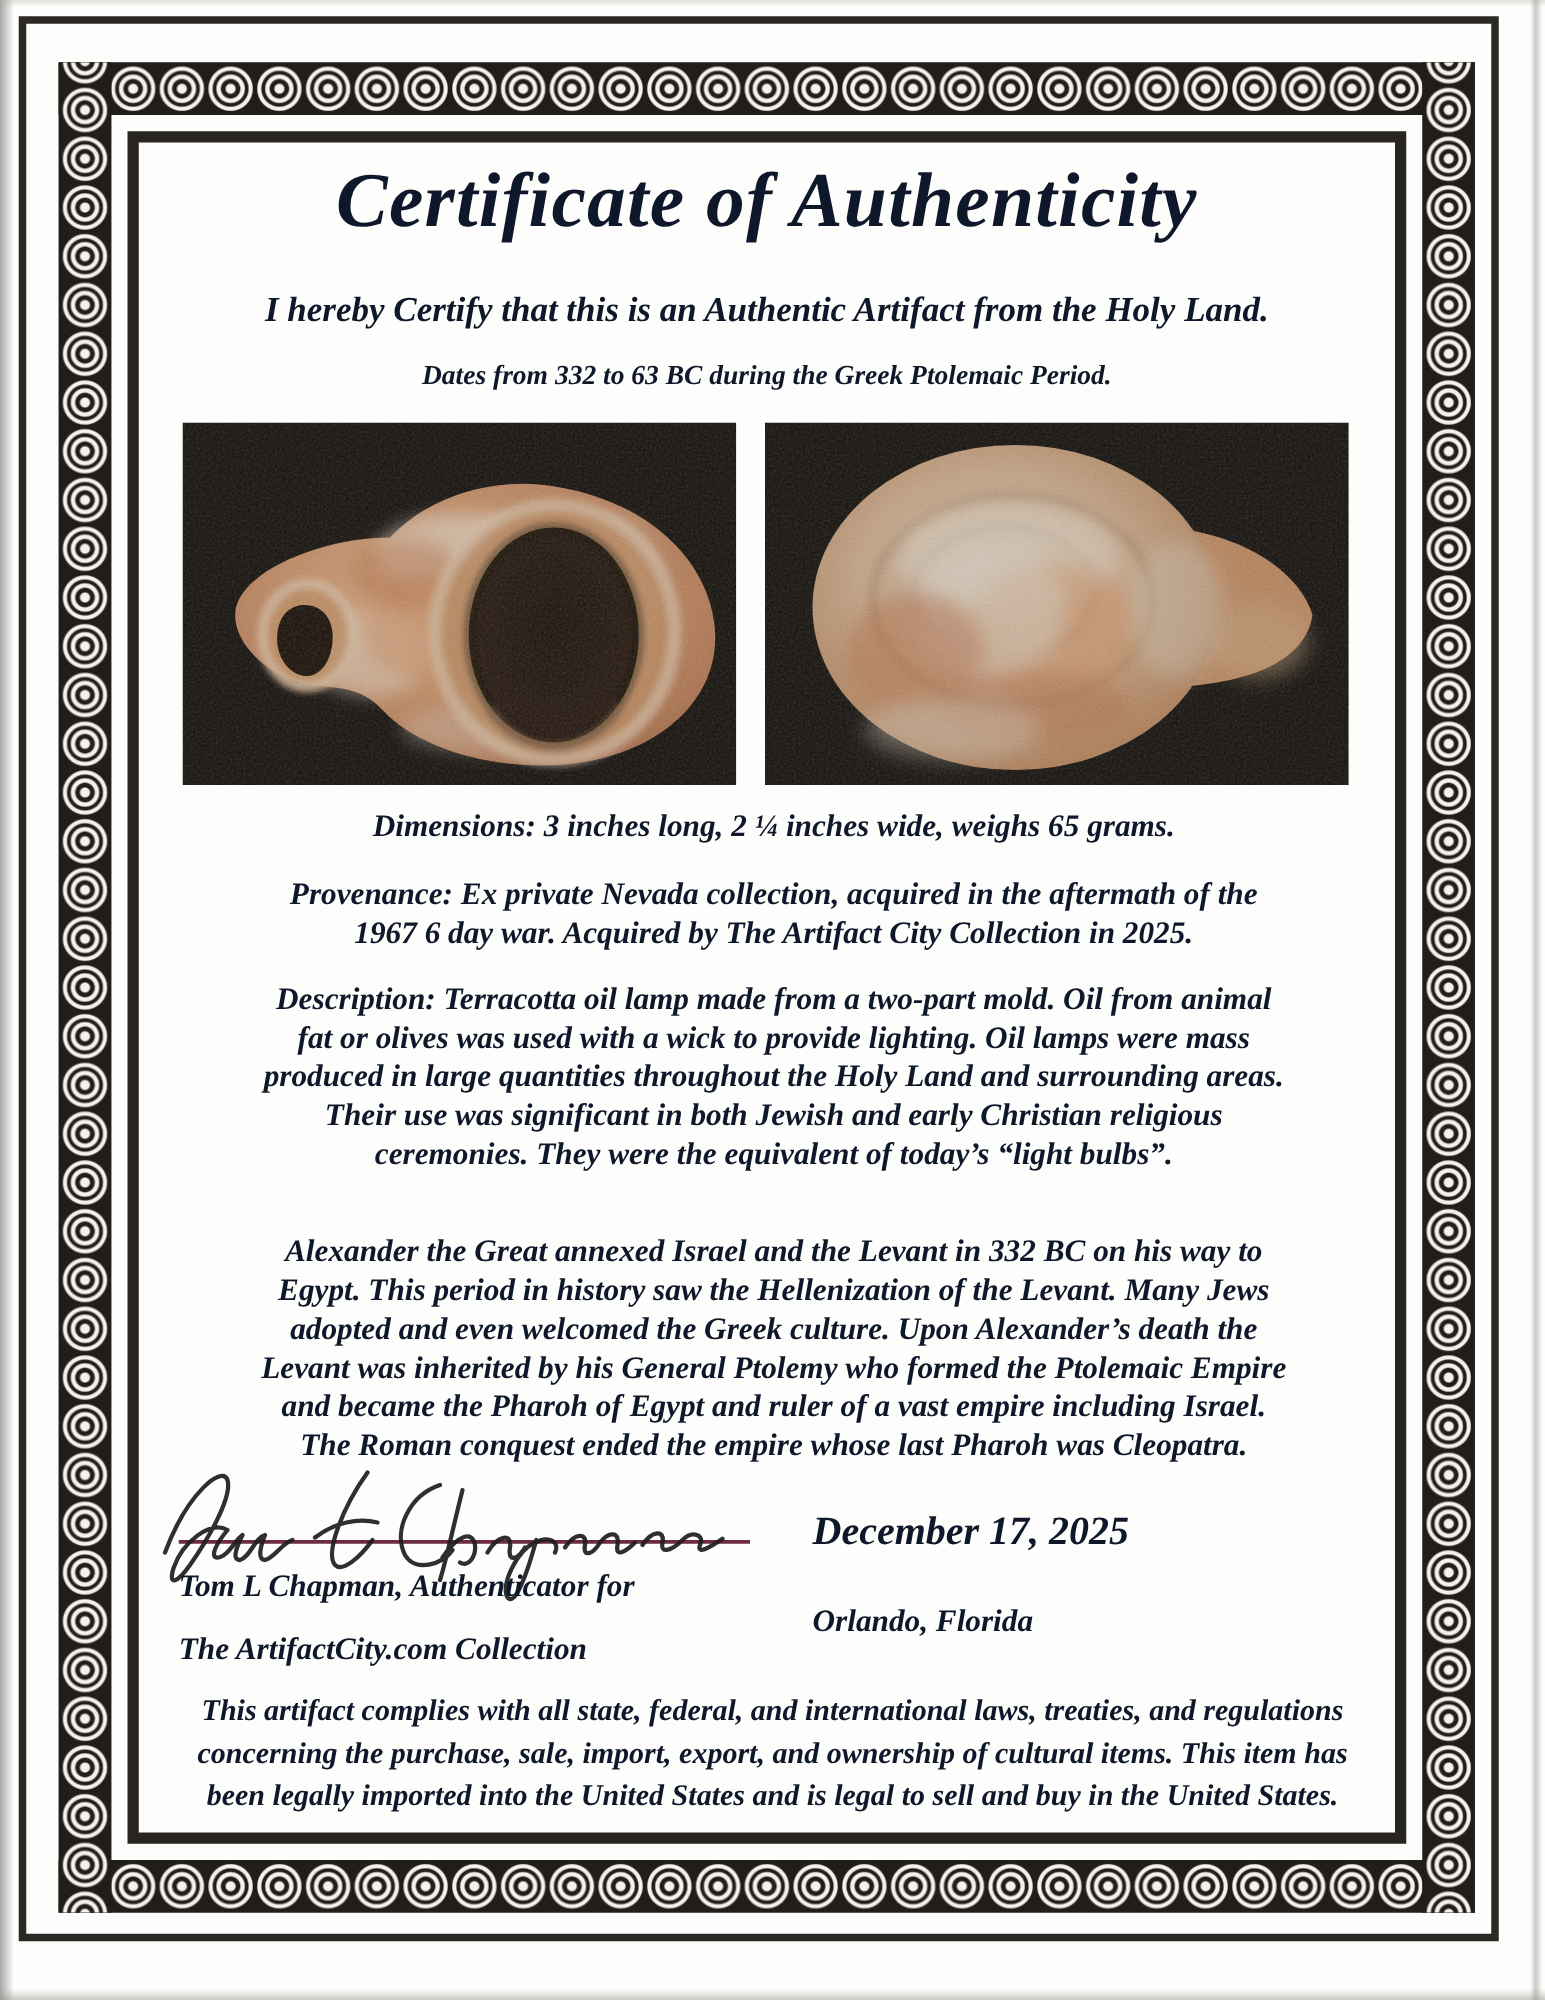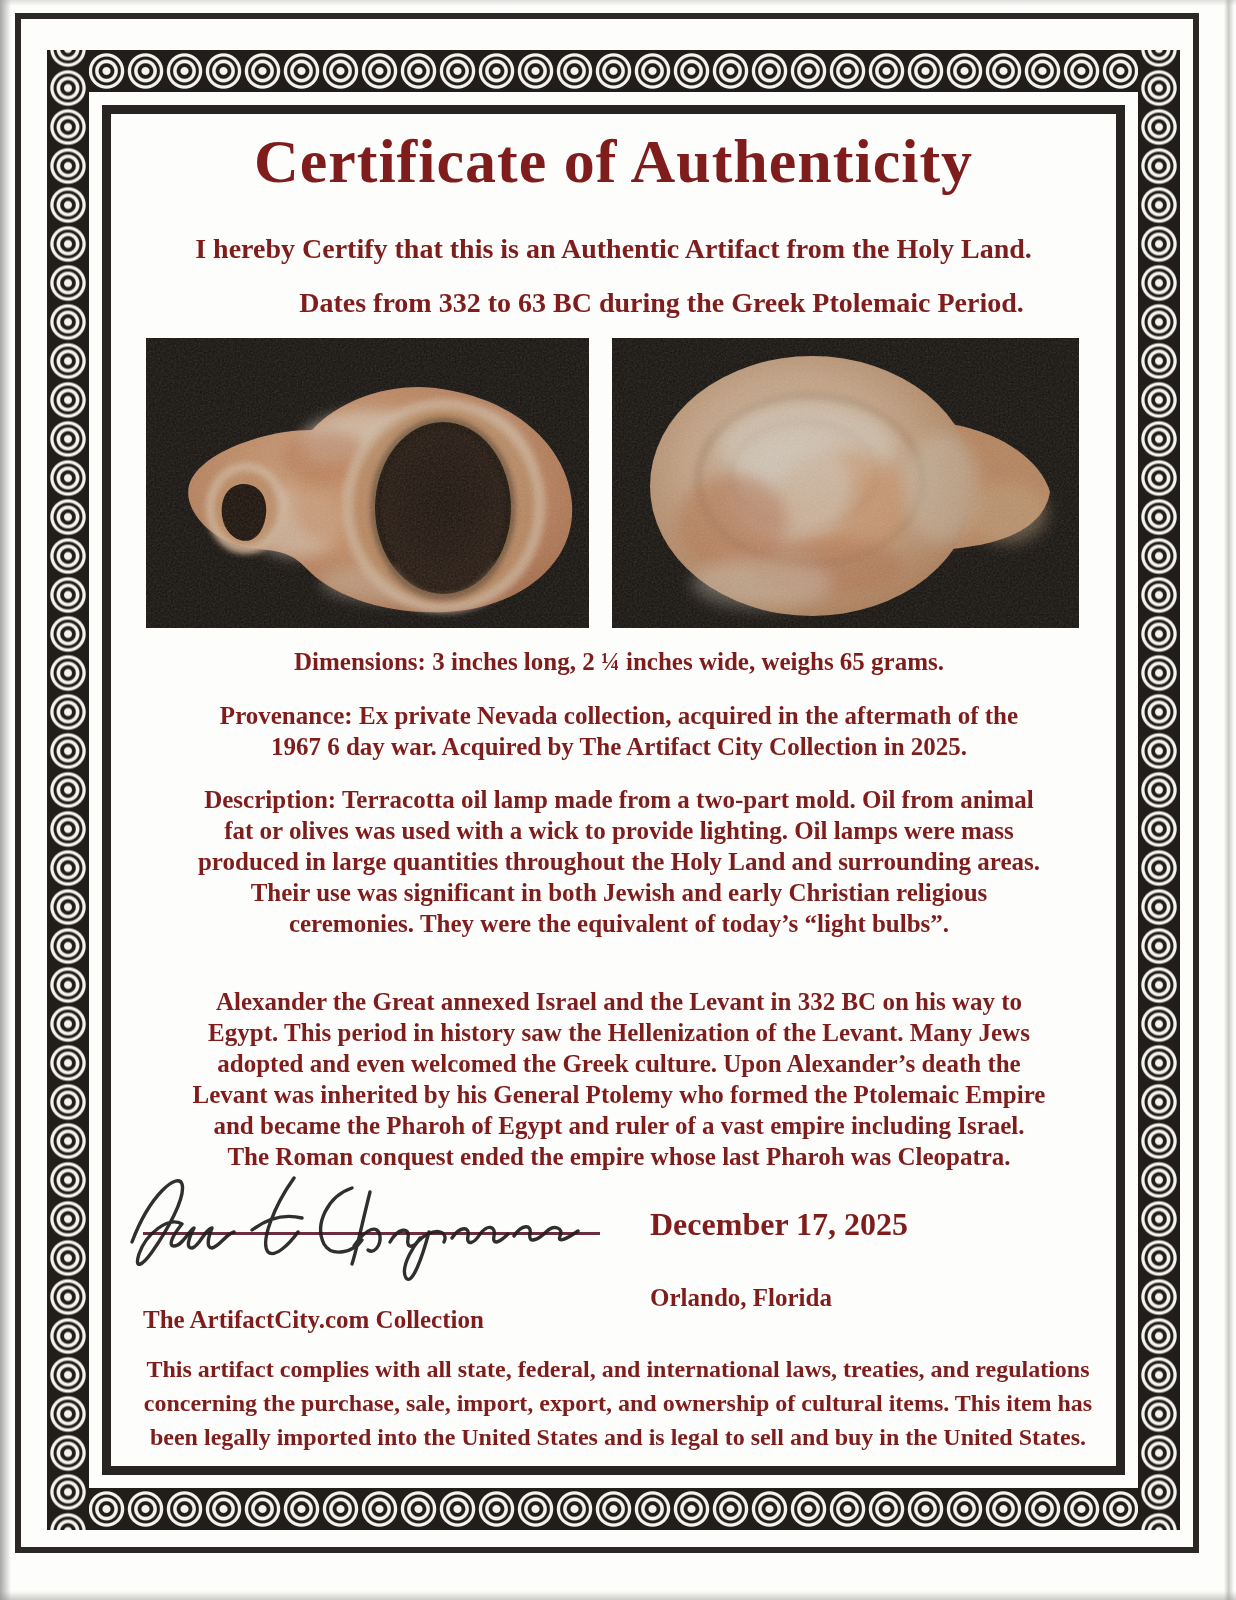--- a/index.html
+++ b/index.html
@@ -33,25 +33,25 @@
     background-image:radial-gradient(circle at 50% 50%,
       #f4f2ec 0 3.4px,#201d1b 4.6px 7.2px,
       #f4f2ec 8.4px 10.8px,#201d1b 12px 13.8px,
       #f4f2ec 15px 17.2px,#201d1b 18.2px);
     background-size:42px 39px;background-repeat:repeat;background-position:50% 50%;}
   .band-top   {left:47px;top:50px;width:1133px;height:42px;}
   .band-bottom{left:47px;top:1488px;width:1133px;height:42px;}
   .band-left  {left:47px;top:50px;width:42px;height:1480px;}
   .band-right {left:1138px;top:50px;width:42px;height:1480px;}
   
-  .txt{position:absolute;color:#7f1d1d;font-weight:bold;}
+  .txt{position:absolute;color:#0f172a;font-style:italic;font-weight:bold;}
   .centered{left:111px;width:1005px;text-align:center;}
   #title{top:126px;font-size:62px;letter-spacing:1px;}
   #statement{top:233px;font-size:28px;}
-  #dating{top:287px;font-size:28px;padding-left:48px;}
+  #dating{top:287px;font-size:22px;}
   .para{left:143px;width:952px;font-size:25px;line-height:31px;text-align:center;}
   .para .body-text{white-space:pre-line;}
   .label{font-weight:bold;}
   #dimensions{top:646px;}
   #provenance{top:700px;}
   #description{top:784px;}
   #history{top:986px;white-space:pre-line;}
   #legal{top:1352px;font-size:24px;line-height:34px;width:950px;white-space:pre-line;}
   .row-left{left:143px;font-size:25px;}
   .row-right{left:650px;font-size:25px;}
@@ -201,20 +201,21 @@
     <path d="M178,20 C158,48 144,84 152,94 C158,100 172,88 182,74 M136,72 C152,60 170,56 186,60"></path>
     <path d="M236,30 C212,38 198,66 208,86 C216,100 238,94 246,82"></path>
     <path d="M254,34 C246,66 240,94 236,106 M238,88 C250,70 262,66 264,78 C265,88 258,96 252,92"></path>
     <path d="M274,84 C282,70 294,68 292,80 C290,92 298,90 304,80"></path>
     <path d="M313,74 C306,100 296,128 290,120 C284,110 298,82 312,76 C324,70 332,76 328,84"></path>
     <path d="M336,80 C344,68 354,68 352,78 C350,88 358,86 364,76 C372,66 380,68 378,78 C376,88 384,84 392,76"></path>
     <path d="M398,78 C406,66 416,66 414,76 C412,86 422,82 430,74 C438,66 448,70 444,78 C441,86 452,80 462,73"></path>
   </svg>
 
   <div id="sig-date" class="txt row-right">December 17, 2025</div>
+  <div id="auth-line" class="txt row-left">Tom L Chapman, Authenticator for</div>
   <div id="auth-loc" class="txt row-right">Orlando, Florida</div>
   <div id="coll-name" class="txt row-left">The ArtifactCity.com Collection</div>
 
   <div id="legal" class="txt para">This artifact complies with all state, federal, and international laws, treaties, and regulations
 concerning the purchase, sale, import, export, and ownership of cultural items. This item has
 been legally imported into the United States and is legal to sell and buy in the United States.</div>
 
   <div class="edge-left"></div>
   <div class="edge-right"></div>
   <div class="edge-bottom"></div>

